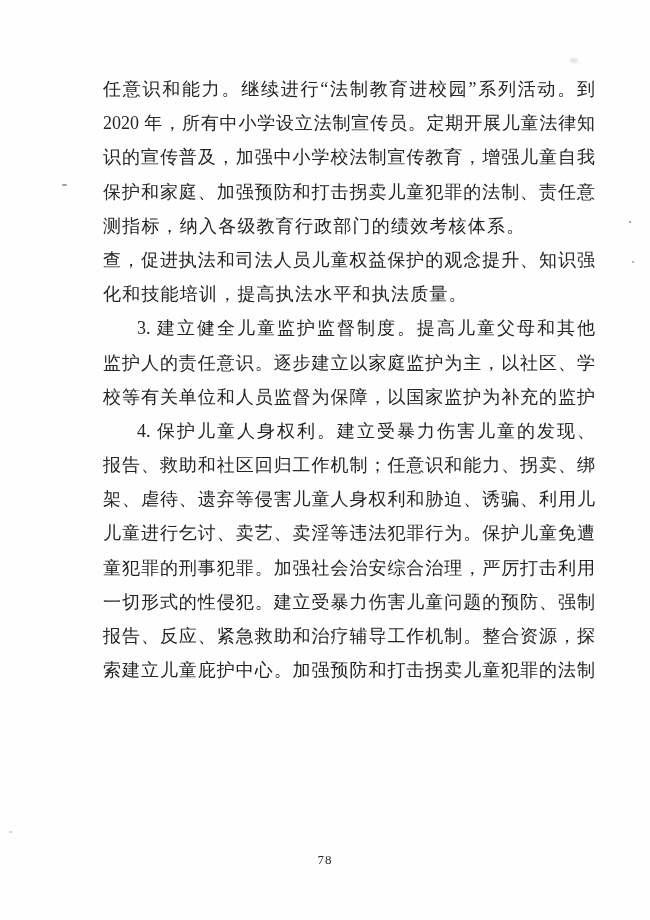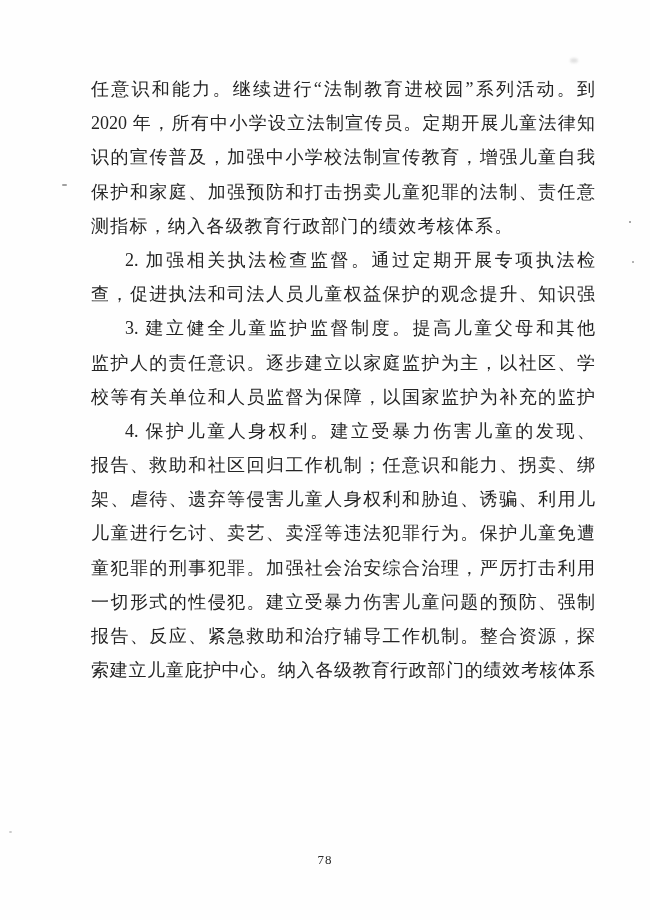--- a/index.html
+++ b/index.html
@@ -23,20 +23,21 @@
   }
   .line {
     font-size: 18px;
     line-height: 34.2px;
     height: 34.2px;
     color: #242424;
     text-align: justify;
     text-align-last: justify;
     white-space: nowrap;
     overflow: visible;
+    margin-left: 12px;
   }
   .line.indent {
     padding-left: 34px;
   }
   .line.para-end {
     text-align: center;
     text-align-last: left;
     letter-spacing: 1.2px;
   }
   .page-number {
@@ -65,33 +66,33 @@
 <body>
 
 <div class="page">
 
   <main class="text-block">
     <div class="line">任意识和能力。继续进行“法制教育进校园”系列活动。到</div>
     <div class="line">2020 年，所有中小学设立法制宣传员。定期开展儿童法律知</div>
     <div class="line">识的宣传普及，加强中小学校法制宣传教育，增强儿童自我</div>
     <div class="line">保护和家庭、加强预防和打击拐卖儿童犯罪的法制、责任意</div>
     <div class="line para-end">测指标，纳入各级教育行政部门的绩效考核体系。</div>
-    <div class="line indent">2. 加强相关执法检查监督。通过定期开展专项执法检</div>
     <div class="line">查，促进执法和司法人员儿童权益保护的观念提升、知识强</div>
+    <div class="line para-end">化和技能培训，提高执法水平和执法质量。</div>
     <div class="line indent">3. 建立健全儿童监护监督制度。提高儿童父母和其他</div>
     <div class="line">监护人的责任意识。逐步建立以家庭监护为主，以社区、学</div>
     <div class="line">校等有关单位和人员监督为保障，以国家监护为补充的监护</div>
     <div class="line indent">4. 保护儿童人身权利。建立受暴力伤害儿童的发现、</div>
     <div class="line">报告、救助和社区回归工作机制；任意识和能力、拐卖、绑</div>
     <div class="line">架、虐待、遗弃等侵害儿童人身权利和胁迫、诱骗、利用儿</div>
     <div class="line">儿童进行乞讨、卖艺、卖淫等违法犯罪行为。保护儿童免遭</div>
     <div class="line">童犯罪的刑事犯罪。加强社会治安综合治理，严厉打击利用</div>
     <div class="line">一切形式的性侵犯。建立受暴力伤害儿童问题的预防、强制</div>
     <div class="line">报告、反应、紧急救助和治疗辅导工作机制。整合资源，探</div>
-    <div class="line">索建立儿童庇护中心。纳入各级教育行政部门的绩效考核体系</div>
+    <div class="line">索建立儿童庇护中心。加强预防和打击拐卖儿童犯罪的法制</div>
   </main>
 
   <div class="speck s1"></div>
   <div class="speck s2"></div>
   <div class="speck s3"></div>
   <div class="speck s4"></div>
   <div class="speck s5"></div>
 
   <footer class="page-number">78</footer>
 

